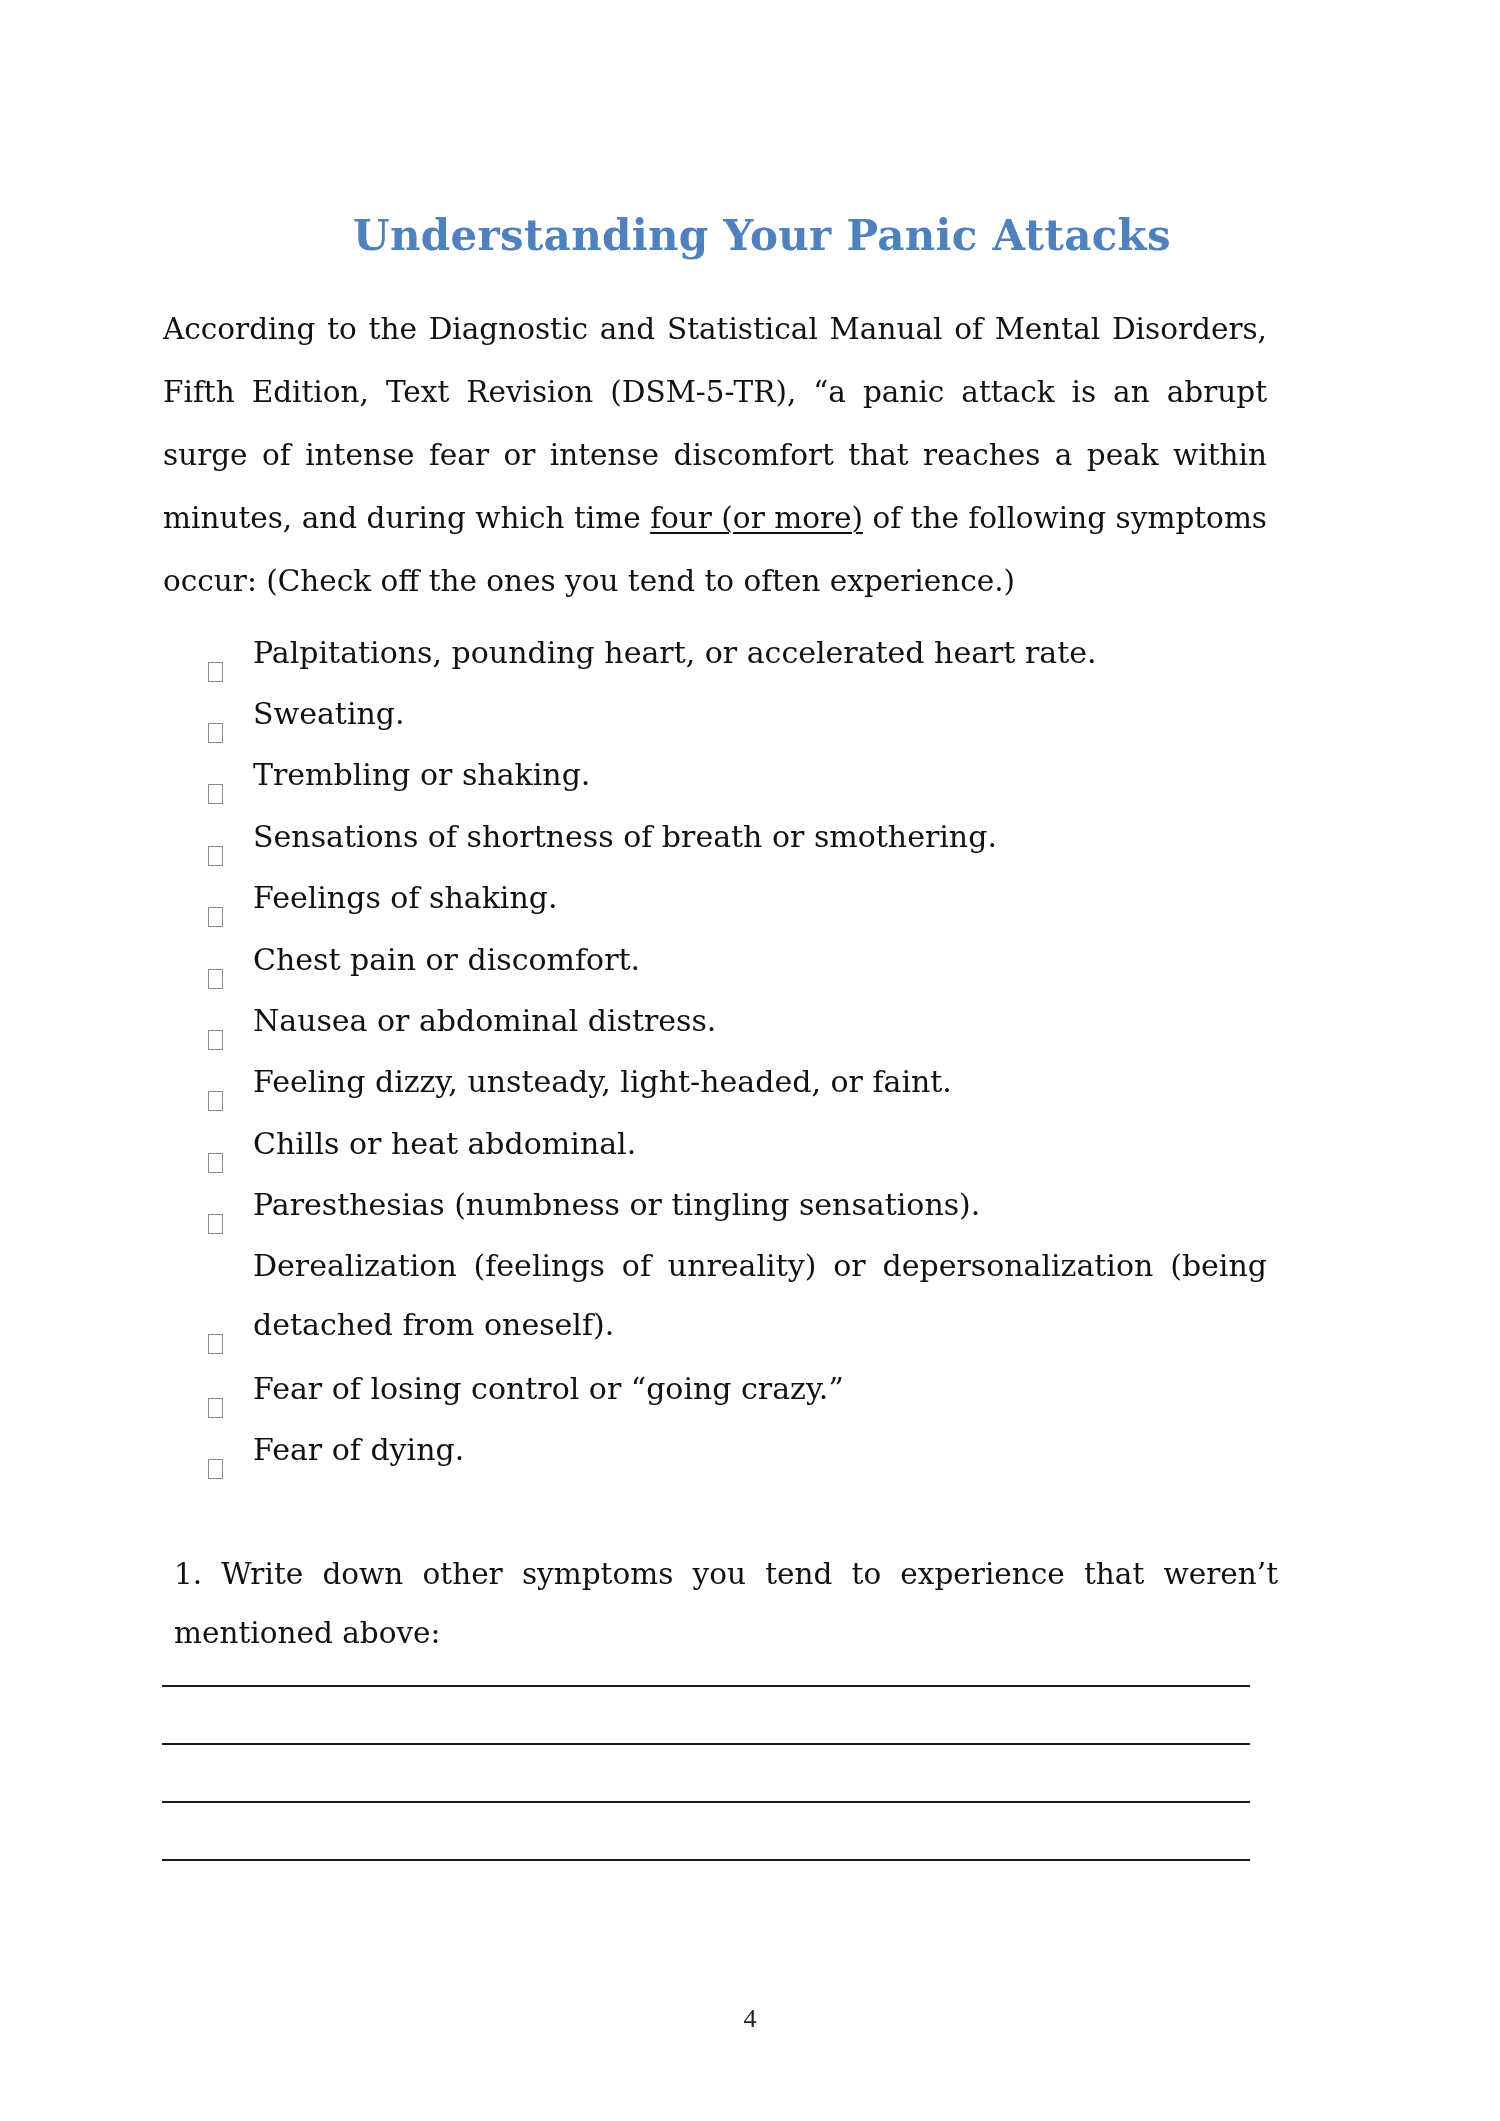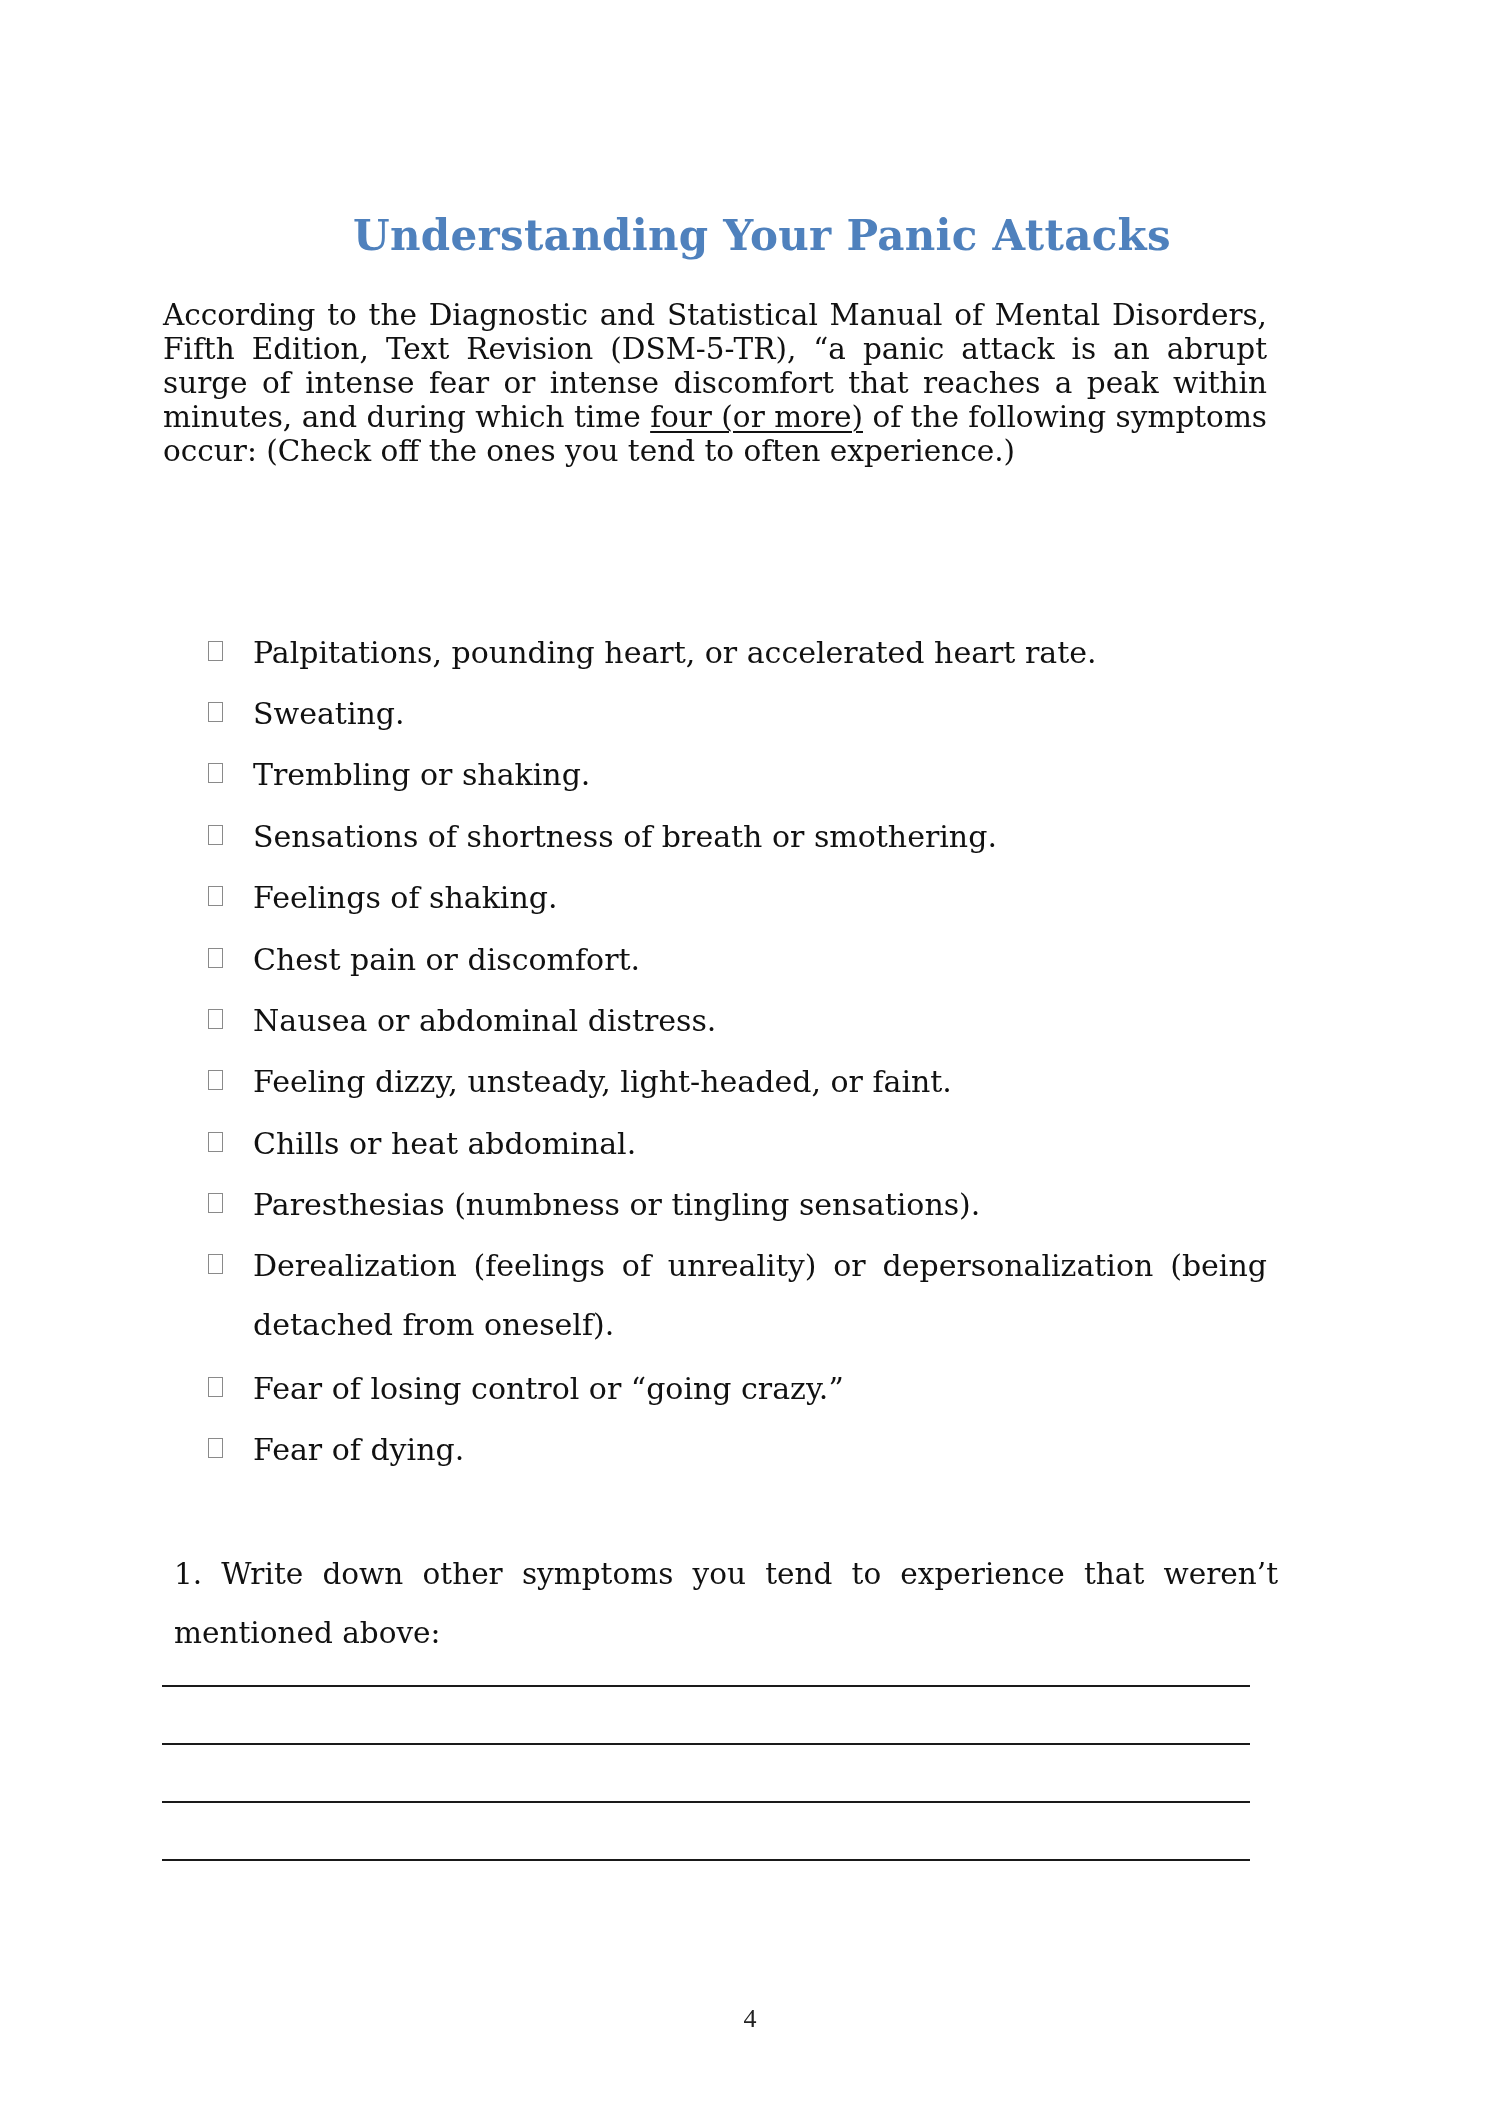--- a/index.html
+++ b/index.html
@@ -3,25 +3,25 @@
 <meta charset="utf-8">
 <style>
   html, body { margin: 0; padding: 0; background: #ffffff; }
   body { width: 1500px; height: 2121px; position: relative; overflow: hidden;
          font-family: "DejaVu Serif", serif; color: #111111; }
   .page { position: absolute; left: 0; top: 0; width: 1500px; height: 2121px; }
   .title { position: absolute; left: 0; width: 1500px; top: 196px; text-align: center;
            font-family: "DejaVu Serif", serif; font-weight: bold; font-size: 42px;
            color: #4f81bd; letter-spacing: 0.3px; line-height: 56px; margin: 12px; }
   .intro { position: absolute; left: 163px; top: 298px; width: 1104px;
-           font-size: 29.5px; line-height: 34px; text-align: justify;
+           font-size: 29.5px; line-height: 63px; text-align: justify;
            text-align-last: left; margin: 0; }
   .intro .u { text-decoration: underline; text-underline-offset: 4px; text-decoration-thickness: 2px; }
   .checklist { position: absolute; left: 0; top: 0; margin: 0; padding: 0; list-style: none; }
-  .item { position: absolute; left: 208px; width: 1059px; display: flex; align-items: flex-start; }
+  .item { position: absolute; left: 208px; width: 1059px; display: flex; align-items: flex-end; }
   .box { width: 15px; height: 20px; border: 1.5px solid #8a8a8a; box-sizing: border-box;
          margin-top: 18px; flex: 0 0 auto; cursor: pointer; background: #fff; }
   .item-text { margin-left: 30px; font-size: 30px; line-height: 59px; flex: 1 1 auto;
                text-align: justify; text-align-last: left; }
   .question { position: absolute; left: 163px; top: 1534px; width: 1104px;
               font-size: 29.5px; line-height: 58.5px; text-align: justify; text-align-last: left; margin: 11px; }
   .answer-line { position: absolute; left: 162px; width: 1088px; height: 0;
                  border-top: 2.5px solid #1a1a1a; }
   .answer-line input { position: absolute; left: 0; bottom: 2px; width: 100%; height: 48px;
                        border: none; outline: none; background: transparent;

